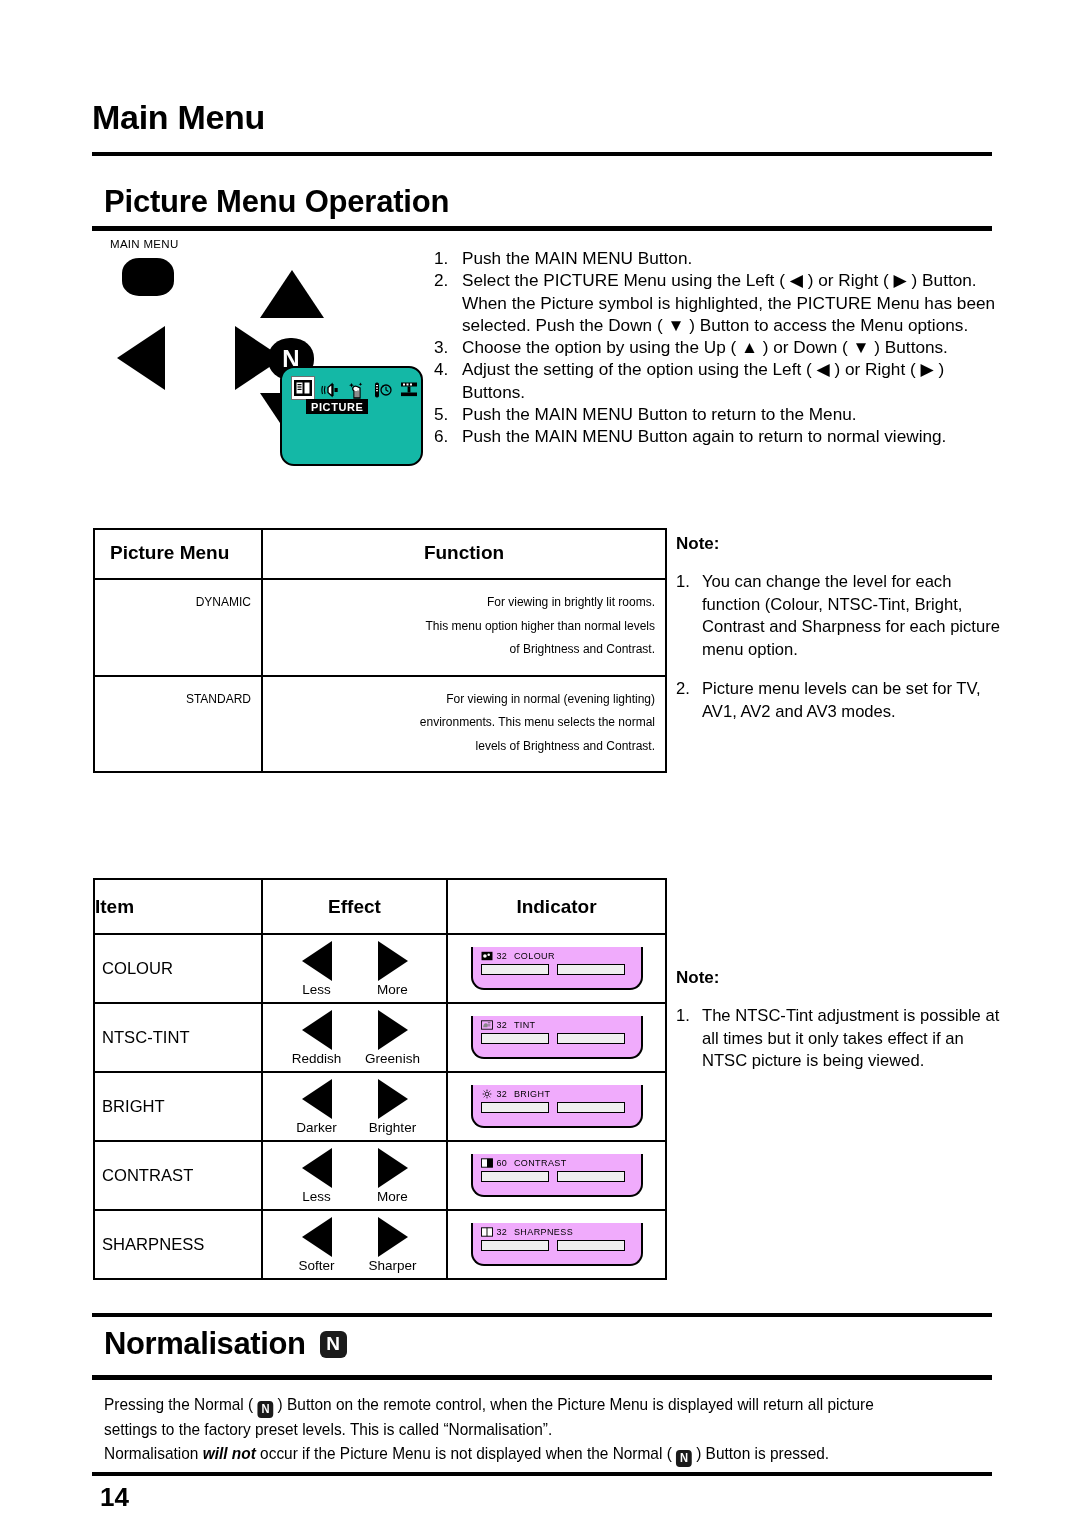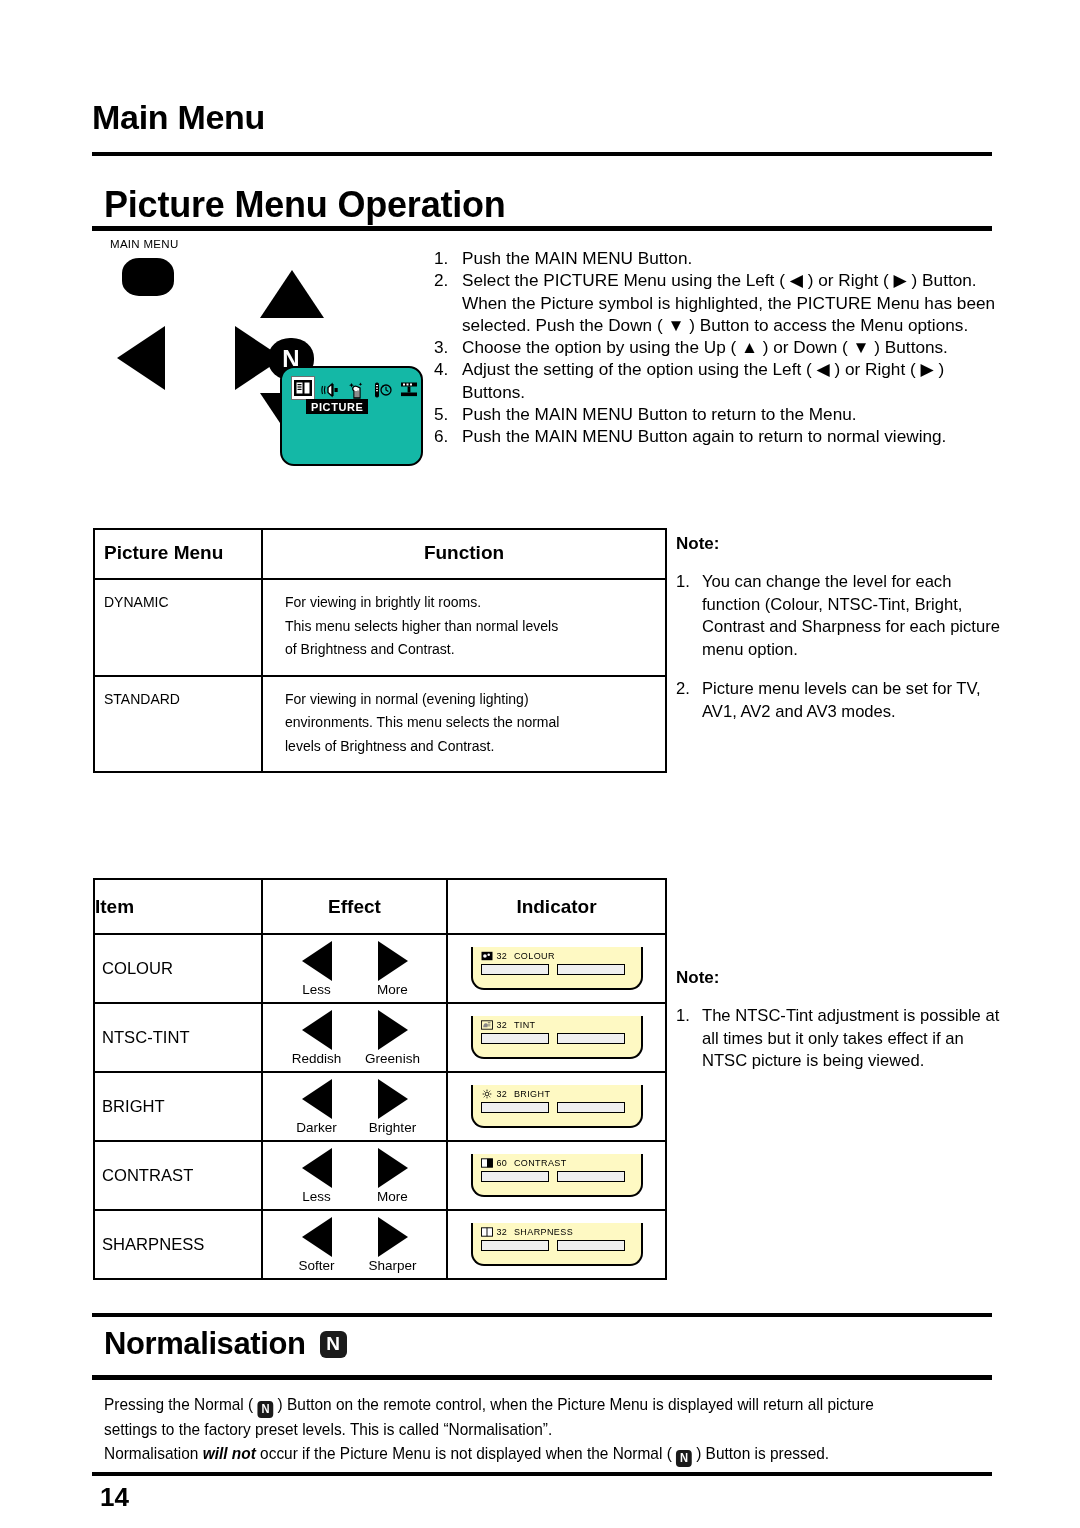--- a/index.html
+++ b/index.html
@@ -16,21 +16,21 @@
   .h-main {
     position: absolute; left: 92px; top: 98px;
     font-size: 34px; font-weight: bold; letter-spacing: -0.3px;
   }
   .rule {
     position: absolute; background: #000;
   }
   .rule-1 { left: 92px; top: 152px; width: 900px; height: 4px; }
   .h-sub {
     position: absolute; left: 104px; top: 184px;
-    font-size: 36px; font-weight: bold; letter-spacing: -0.2px;
+    font-size: 31px; font-weight: bold; letter-spacing: -0.2px;
   }
   .rule-2 { left: 92px; top: 226px; width: 900px; height: 5px; }
 
   
   .remote { position: absolute; left: 92px; top: 238px; width: 345px; height: 250px; }
   .mm-label { position: absolute; left: 18px; top: 0px; font-size: 11.5px; letter-spacing: 0.3px; }
   .mm-btn {
     position: absolute; left: 30px; top: 20px;
     width: 52px; height: 38px; background: #000; border-radius: 17px/15px;
   }
@@ -87,22 +87,22 @@
 
   
   table { border-collapse: collapse; position: absolute; }
   .tbl1 { left: 93px; top: 528px; width: 574px; }
   .tbl1 td, .tbl1 th { border: 2.2px solid #000; vertical-align: top; }
   .tbl1 th {
     font-size: 19px; font-weight: bold; text-align: left;
     padding: 12px 0 12px 14px; height: 50px;
   }
   .tbl1 th.c2 { text-align: center; padding-left: 0; }
-  .tbl1 td { font-size: 14px; line-height: 23.5px; padding: 11px 10px 13px 10px; }
-  .tbl1 .col1 { width: 168px; padding-left: 9px; }
+  .tbl1 td { font-size: 12px; line-height: 23.5px; padding: 11px 10px 13px 10px; text-align: right; }
+  .tbl1 .col1 { width: 168px; padding-left: 15px; }
   .tbl1 .col2 { padding-left: 22px; }
 
   .tbl2 { left: 93px; top: 878px; width: 574px; }
   .tbl2 td, .tbl2 th { border: 2.2px solid #000; }
   .tbl2 th {
     font-size: 19px; font-weight: bold; height: 55px;
   }
   .tbl2 th.c1 { text-align: left; }
   .tbl2 th.c2, .tbl2 th.c3 { text-align: center; }
   .tbl2 .itm { font-size: 16.6px; padding-left: 7px; width: 168px; }
@@ -112,21 +112,21 @@
   .arrow-cell { width: 76px; text-align: center; }
   .a-l, .a-r { width: 0; height: 0; margin: 0 auto; }
   .a-l { border-top: 20px solid transparent; border-bottom: 20px solid transparent; border-right: 30px solid #000; }
   .a-r { border-top: 20px solid transparent; border-bottom: 20px solid transparent; border-left: 30px solid #000; }
   .a-lbl { font-size: 13.5px; margin-top: 1px; }
 
   
   .osd {
     width: 172px; height: 43px; margin: 0 auto;
     border: 2.2px solid #000; border-radius: 0 0 13px 13px;
-    border-top: none; position: relative; background: #fef9c3;
+    border-top: none; position: relative; background: #f0abfc;
   }
   .osd-top { position: absolute; left: 8px; top: 4px; display: flex; align-items: center; gap: 4px; }
   .osd-ico { width: 12px; height: 10px; display: block; }
   .osd-num { font-size: 9px; letter-spacing: 0.2px; }
   .osd-name { font-size: 9px; letter-spacing: 0.4px; margin-left: 3px; }
   .osd-bars { position: absolute; left: 8px; top: 17px; display: flex; gap: 8px; }
   .osd-bar { width: 68px; height: 11px; border: 1.3px solid #000; background: #efefef; }
 
   
   .note { position: absolute; width: 330px; }
@@ -264,21 +264,21 @@
     <thead>
       <tr>
         <th class="col1">Picture Menu</th>
         <th class="c2">Function</th>
       </tr>
     </thead>
     <tbody>
         <tr>
           <td class="col1">DYNAMIC</td>
           <td class="col2" style="white-space: pre-line;">For viewing in brightly lit rooms.
-This menu selects higher than normal levels
+This menu option higher than normal levels
 of Brightness and Contrast.</td>
         </tr>
         <tr>
           <td class="col1">STANDARD</td>
           <td class="col2" style="white-space: pre-line;">For viewing in normal (evening lighting)
 environments. This menu selects the normal
 levels of Brightness and Contrast.</td>
         </tr>
       </tbody>
   </table>

